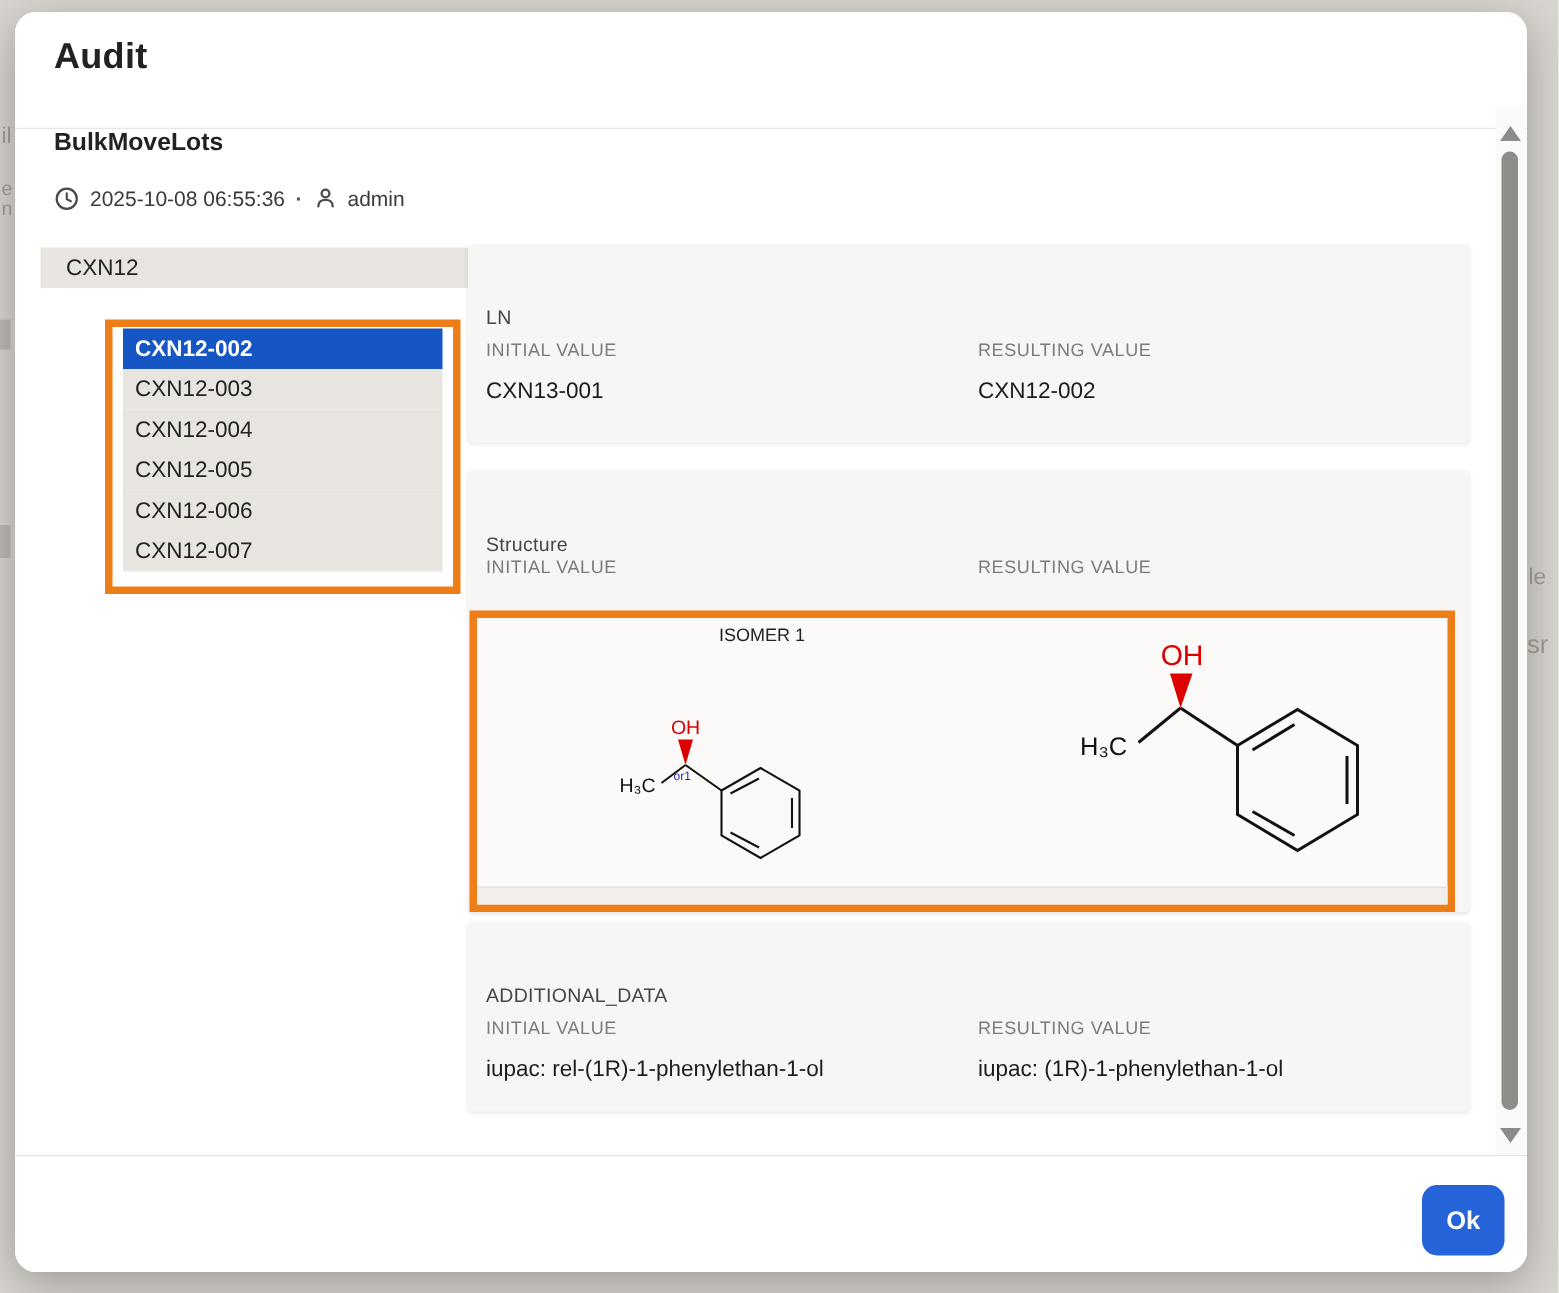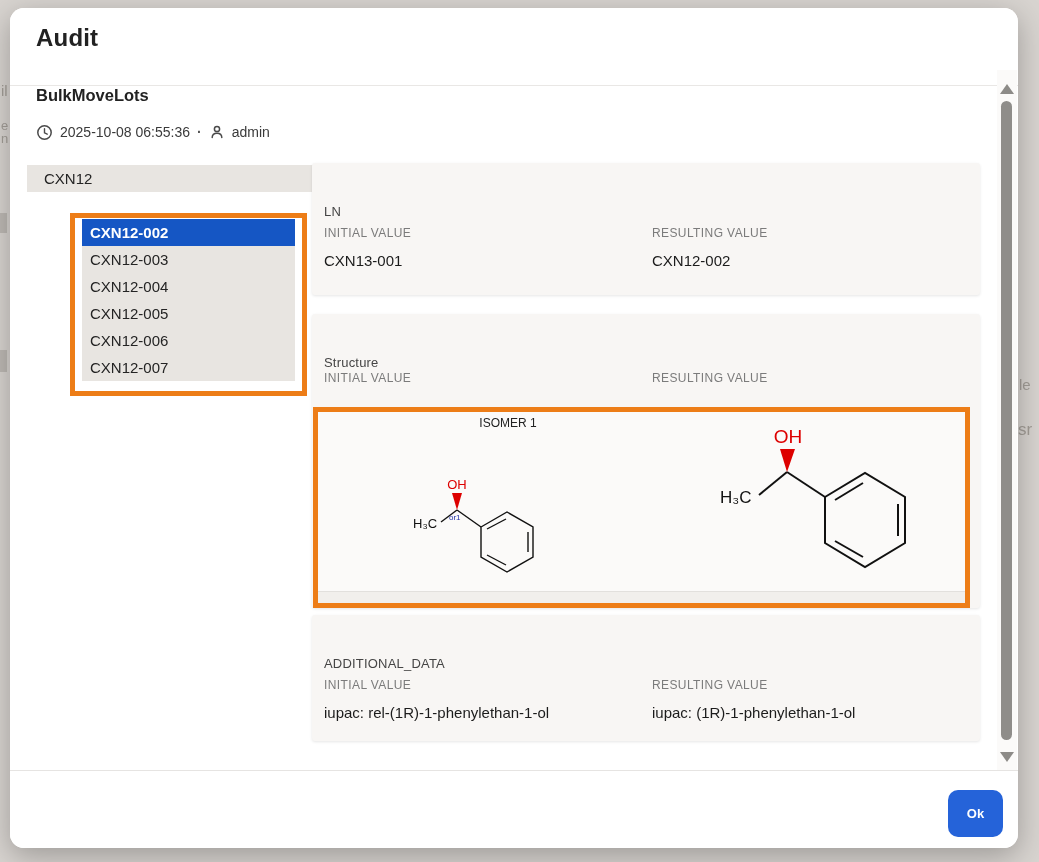--- a/index.html
+++ b/index.html
@@ -39,21 +39,21 @@
   }
   .modal-footer {
     position:absolute; left:0; right:0; bottom:0; height:78px;
     background:#fff; border-top:1px solid #e6e4e2;
     border-radius:0 0 14px 14px;
   }
   .ok-button {
     position:absolute; right:15px; top:19px; width:55px; height:47px;
     background:#2563d9; color:#fff; border:none; border-radius:10px;
     font-family:"Liberation Sans", sans-serif;
-    font-size:13px; font-weight:bold; cursor:pointer;
+    font-size:17px; font-weight:bold; cursor:pointer;
   }
 
   
   .op-title { position:absolute; left:26px; top:78px; font-size:16.5px; font-weight:bold; color:#222; }
   .meta-row {
     position:absolute; left:26px; top:116px; height:20px;
     display:flex; align-items:flex-start; gap:7px;
     font-size:14px; color:#3a3a3a;
   }
   .meta-row svg { display:block; }

